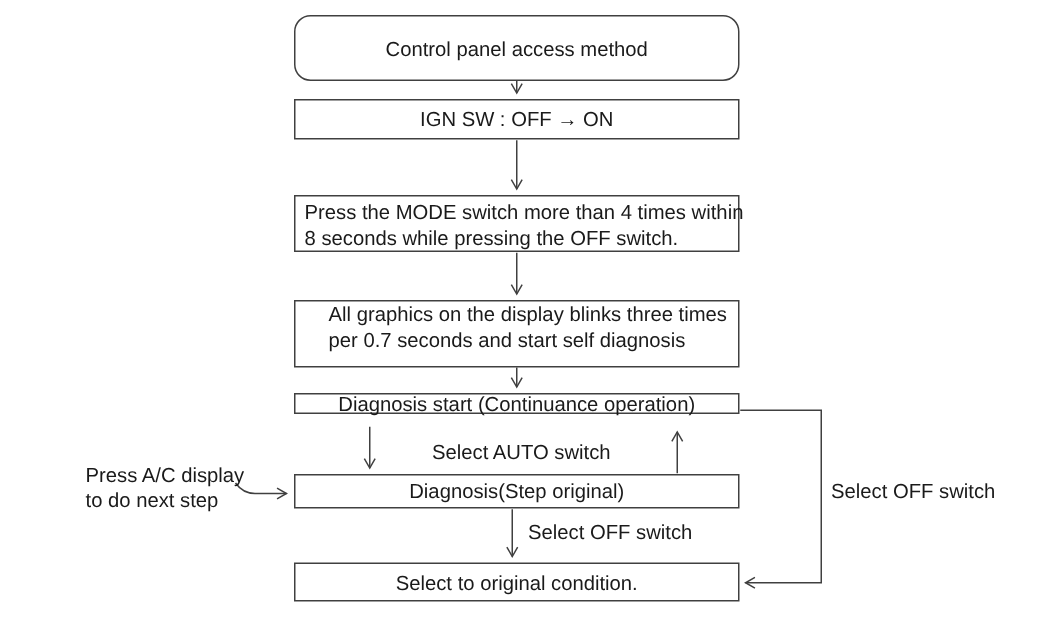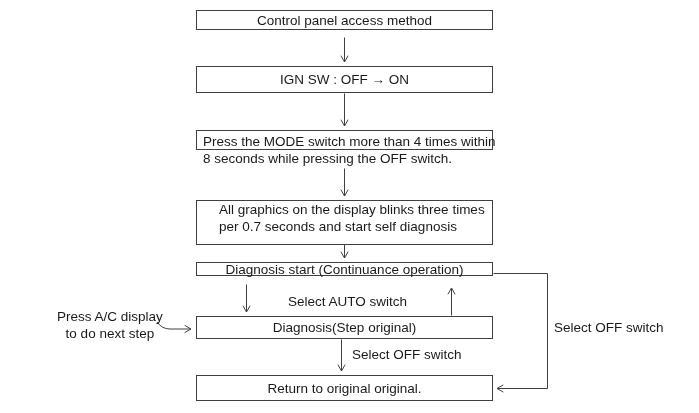--- a/index.html
+++ b/index.html
@@ -12,30 +12,30 @@
   }
   .connectors{position:absolute;left:0;top:0;}
   .edge{fill:none;stroke:var(--line,#404040);stroke-width:1;}
   .box{
     position:absolute;left:196px;width:297px;
     border:1px solid var(--border,#404040);
     background:#ffffff;box-sizing:border-box;
     font-size:13.5px;white-space:nowrap;
   }
   .center{display:flex;align-items:center;justify-content:center;text-align:center;}
-  .b1{top:10px;height:20px;}
+  .b1{top:10px;height:44px;border-radius:11px;}
   .b2{top:66px;height:27px;}
-  .b3{top:130px;height:20px;padding:2px 0 0 6px;line-height:17px;}
+  .b3{top:130px;height:38px;padding:2px 0 0 6px;line-height:17px;}
   .b4{top:200px;height:45px;padding:1px 0 0 22px;line-height:16.5px;}
   .b5{top:262px;height:14px;}
   .b6{top:316px;height:23px;}
   .b7{top:375px;height:26px;}
   .box .line{display:block;}
   .center .line{display:inline;}
-  .edge-label{position:absolute;font-size:13.5px;white-space:nowrap;text-align:center;}
+  .edge-label{position:absolute;font-size:13.5px;white-space:nowrap;}
   .lab-auto{left:288px;top:294px;}
   .lab-off-step{left:352px;top:347px;}
   .lab-off-return{left:554px;top:320px;}
   .lab-press-ac{left:57px;top:308px;line-height:17px;}
   .lab-press-ac .line{display:block;}
 </style>
 </head>
 <body>
 
 <div class="canvas">
@@ -77,21 +77,21 @@
 
   <div class="box b5 center">
     <span class="line">Diagnosis start (Continuance operation)</span>
   </div>
 
   <div class="box b6 center">
     <span class="line">Diagnosis(Step original)</span>
   </div>
 
   <div class="box b7 center">
-    <span class="line">Return to original original.</span>
+    <span class="line">Select to original condition.</span>
   </div>
 
   <div class="edge-label lab-auto">Select AUTO switch</div>
 
   <div class="edge-label lab-off-step">Select OFF switch</div>
 
   <div class="edge-label lab-off-return">Select OFF switch</div>
 
   <div class="edge-label lab-press-ac">
     <span class="line">Press A/C display</span>

